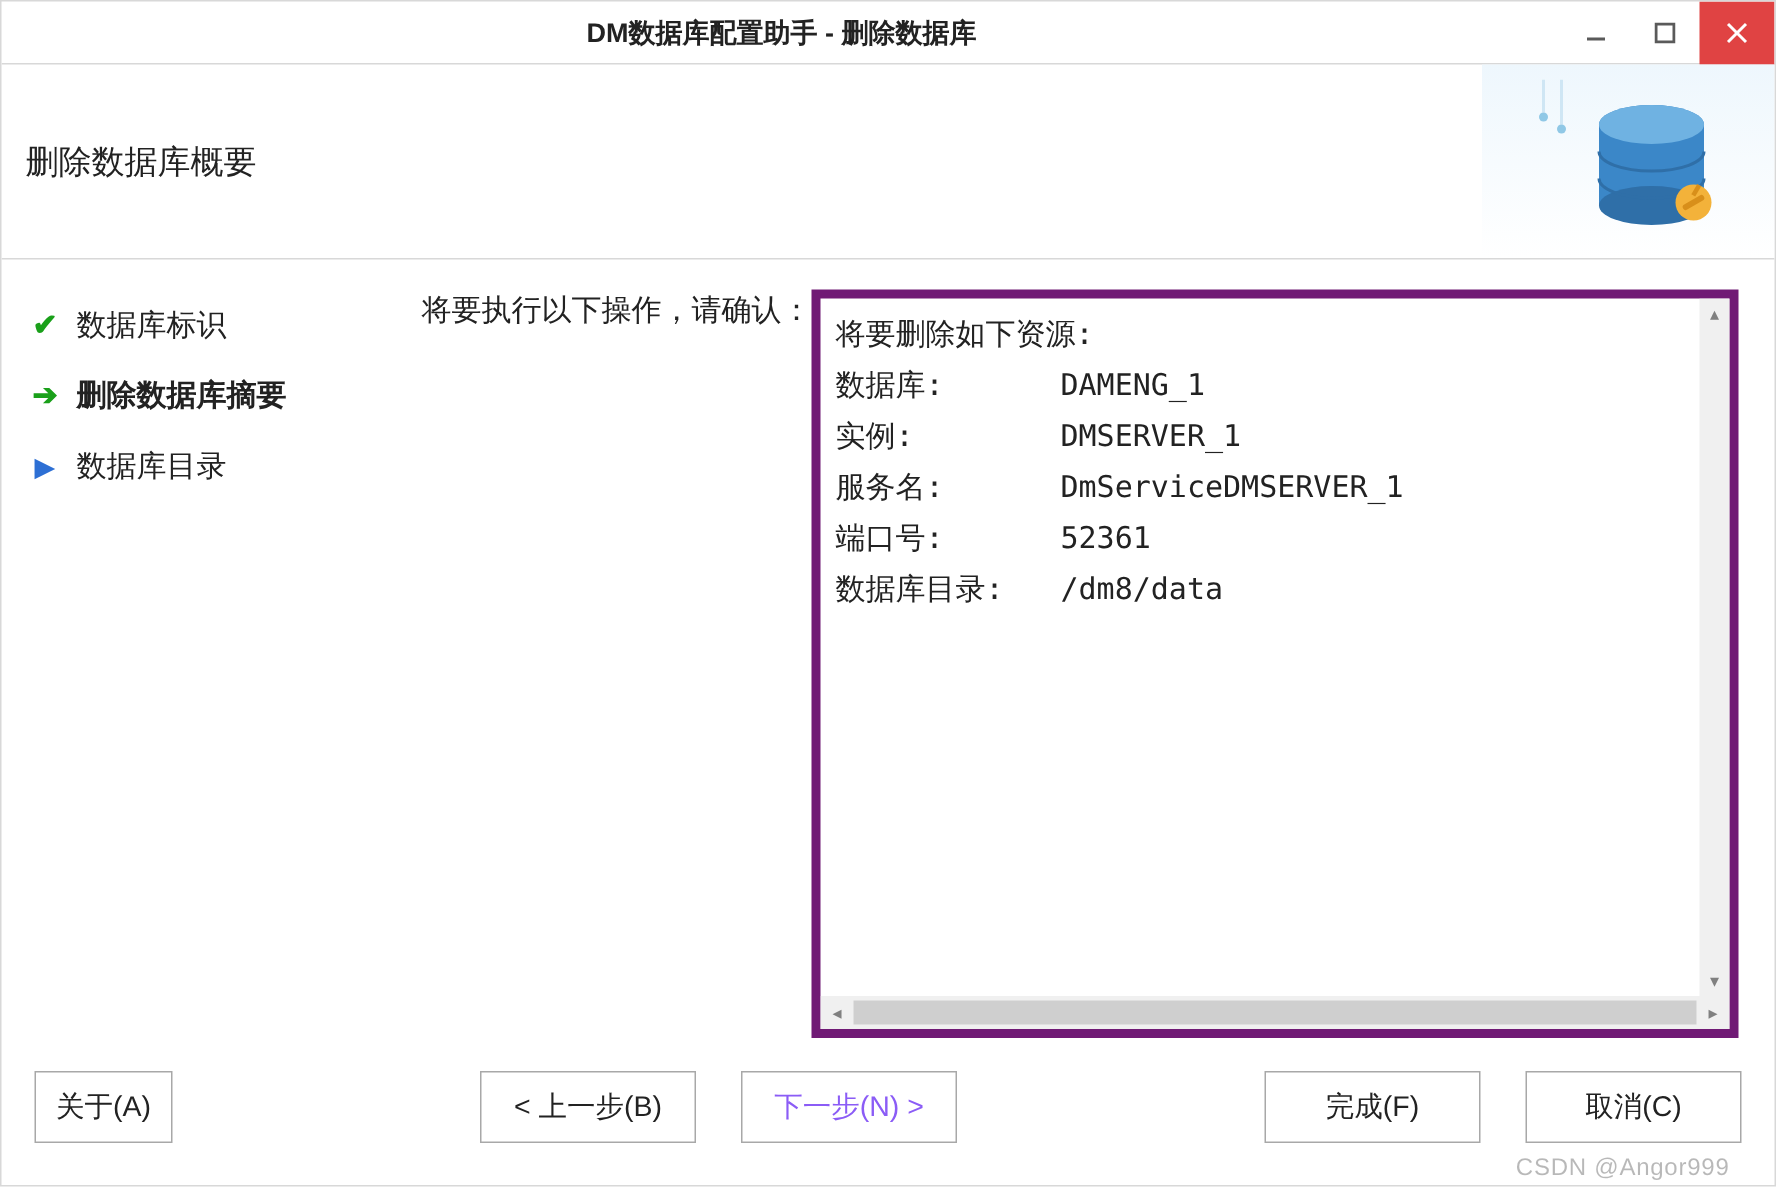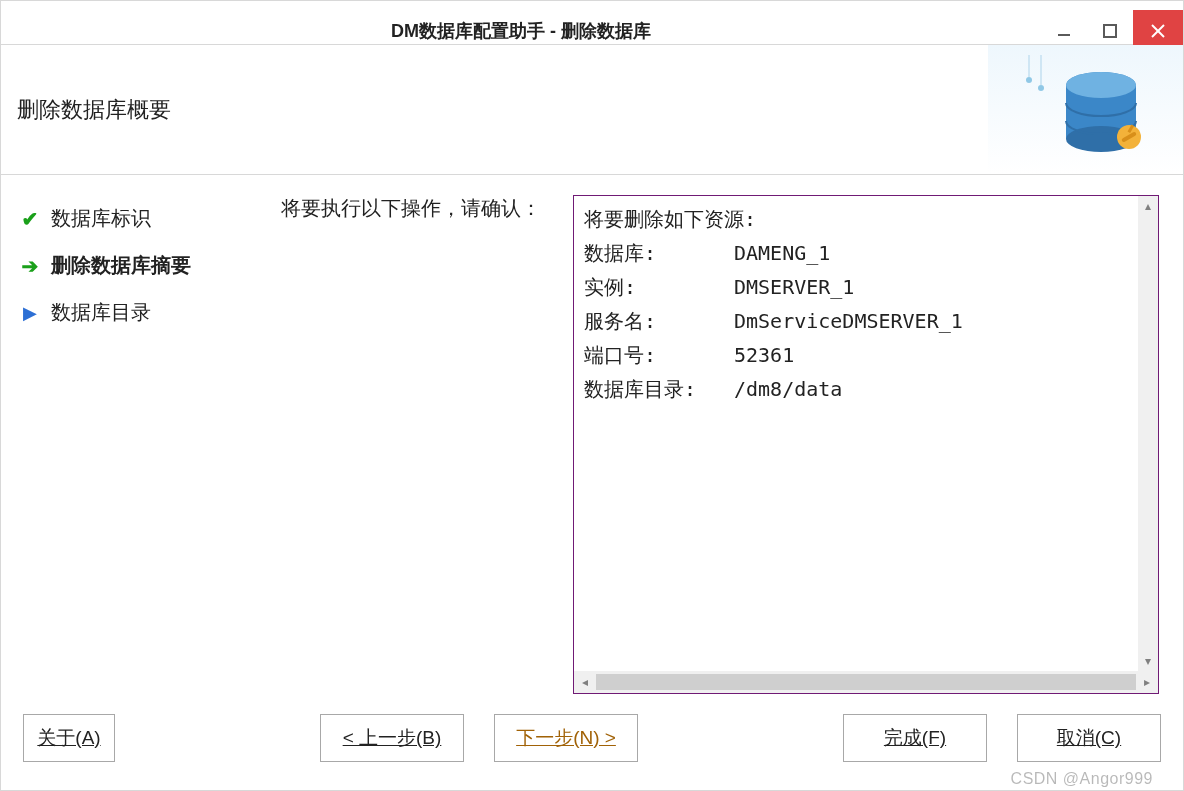--- a/index.html
+++ b/index.html
@@ -10,26 +10,25 @@
     color: #222;
     width: 1184px;
     height: 791px;
     overflow: hidden;
     position: relative;
     border: 1px solid #d8d8d8;
   }
 
   
   .titlebar {
-    height: 28px;
+    height: 42px;
     display: flex;
     align-items: center;
     border-bottom: 1px solid #d8d8d8;
     position: relative;
-    margin-top: 16px;
   }
   .titlebar .title {
     flex: 1;
     text-align: center;
     font-weight: bold;
     font-size: 18px;
   }
   .titlebar .win-btn {
     width: 46px;
     height: 42px;
@@ -100,27 +99,26 @@
     flex: 1;
     padding: 20px 24px 12px 10px;
     display: flex;
     flex-direction: row;
   }
   .instruction {
     font-size: 20px;
     margin-bottom: 18px;
   }
   .summary-box {
-    border: 1px solid #701a75;
+    border: 6px solid #701a75;
     flex: 1;
     display: flex;
     flex-direction: column;
     position: relative;
     overflow: hidden;
-    margin-left: 32px;
   }
   .summary-text {
     flex: 1;
     padding: 6px 10px;
     font-size: 20px;
     line-height: 1.7;
     font-family: "Microsoft YaHei", "SimSun", monospace;
     white-space: pre;
     overflow: hidden;
   }
@@ -165,25 +163,24 @@
   .btn {
     height: 48px;
     border: 1px solid #a8a8a8;
     background: #fff;
     font-size: 19px;
     display: inline-flex;
     align-items: center;
     justify-content: center;
     padding: 0 10px;
     cursor: pointer;
-    text-decoration: underline;
   }
   .btn.small { width: 92px; }
   .btn.wide  { width: 144px; }
-  .btn.disabled { color: #a16207; cursor: default; }
+  .btn.disabled { color: #8b5cf6; cursor: default; }
 
   .watermark {
     position: absolute;
     right: 30px;
     bottom: 2px;
     font-size: 16px;
     color: rgba(0,0,0,0.28);
     letter-spacing: 0.5px;
   }
 </style>

